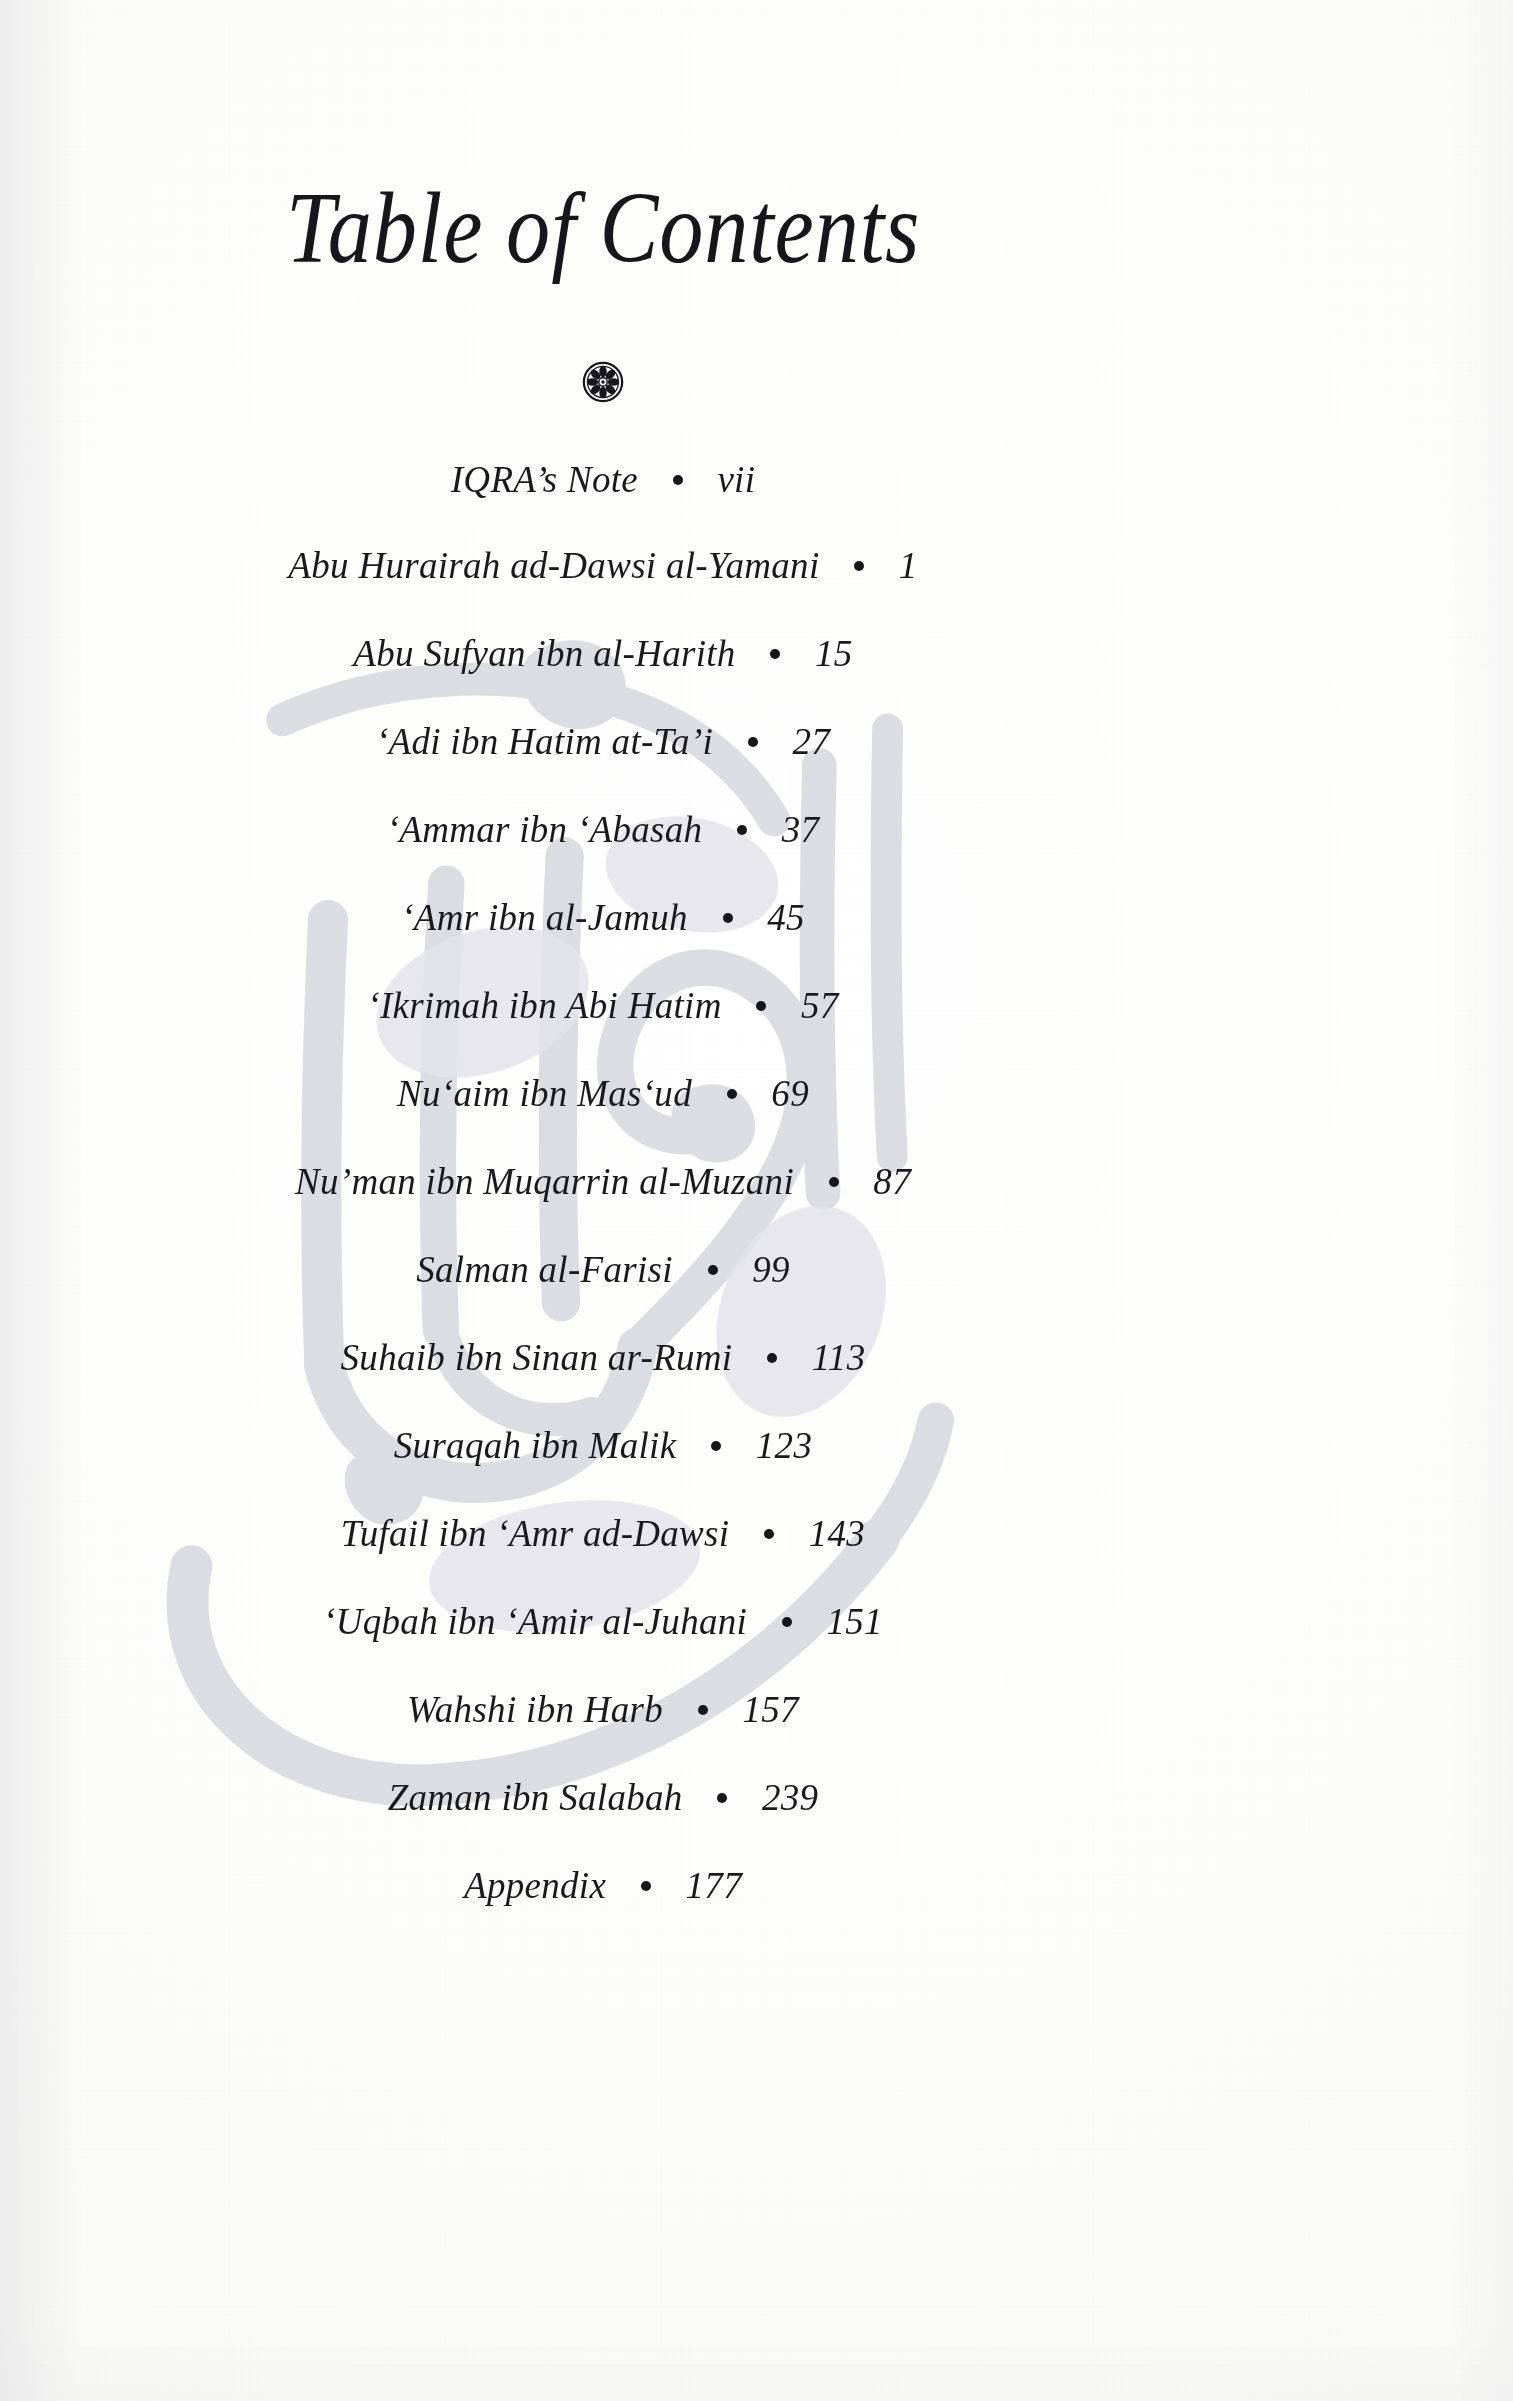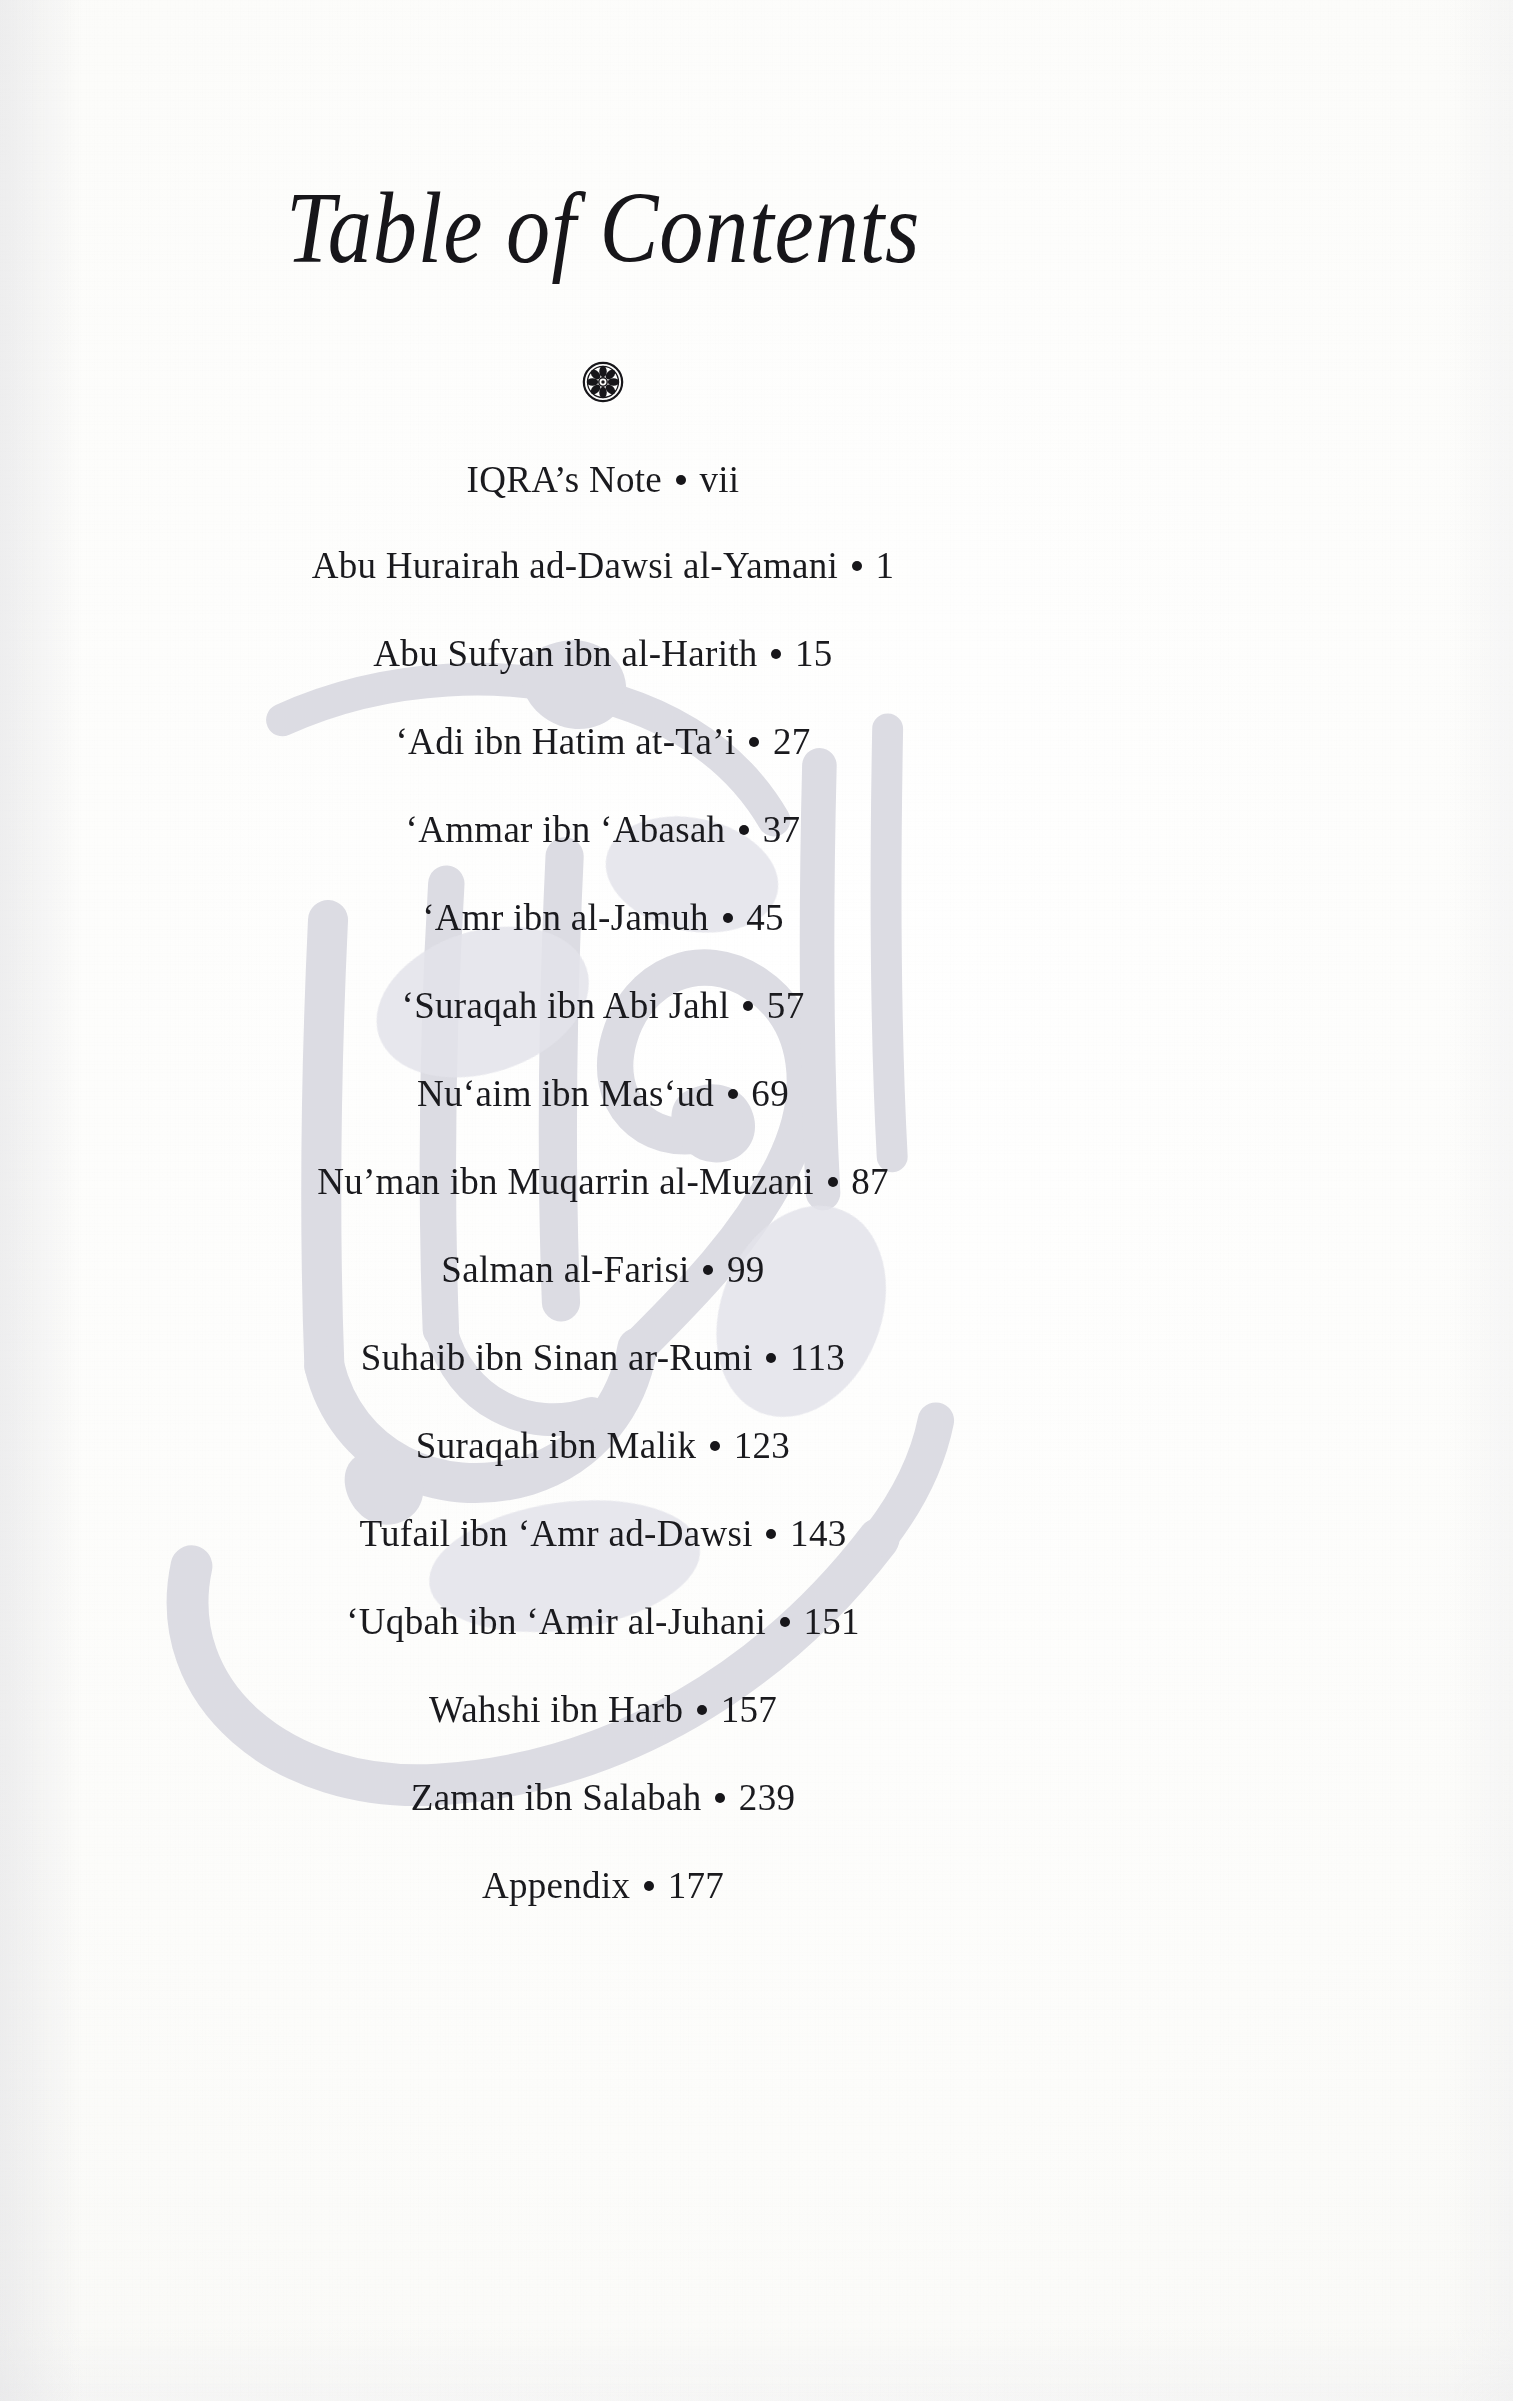--- a/index.html
+++ b/index.html
@@ -107,32 +107,34 @@
     list-style: none;
     padding: 0;
     width: 100%;
     display: flex;
     flex-direction: column;
     align-items: center;
   }
 
   .toc-entry {
     font-family: "Liberation Serif", "DejaVu Serif", serif;
+    font-style: italic;
     font-size: 37px;
     line-height: 1.0;
     color: #1a1a1e;
     text-align: center;
     white-space: nowrap;
     margin: 0 0 0 0;
     padding: 0;
     height: 88px;
     display: flex;
     align-items: center;
     justify-content: center;
     letter-spacing: 0.3px;
+    gap: 21px;
   }
 
   
   .toc-entry.first { height: 84px; }
 
   .entry-name { display: inline; }
 
   .entry-sep {
     display: inline-block;
     width: 10px;
@@ -257,21 +259,21 @@
           <span class="entry-name">‘Ammar ibn ‘Abasah</span>
           <span class="entry-sep"></span>
           <span class="entry-page">37</span>
         </li>
         <li class="toc-entry">
           <span class="entry-name">‘Amr ibn al-Jamuh</span>
           <span class="entry-sep"></span>
           <span class="entry-page">45</span>
         </li>
         <li class="toc-entry">
-          <span class="entry-name">‘Suraqah ibn Abi Jahl</span>
+          <span class="entry-name">‘Ikrimah ibn Abi Hatim</span>
           <span class="entry-sep"></span>
           <span class="entry-page">57</span>
         </li>
         <li class="toc-entry">
           <span class="entry-name">Nu‘aim ibn Mas‘ud</span>
           <span class="entry-sep"></span>
           <span class="entry-page">69</span>
         </li>
         <li class="toc-entry">
           <span class="entry-name">Nu’man ibn Muqarrin al-Muzani</span>

